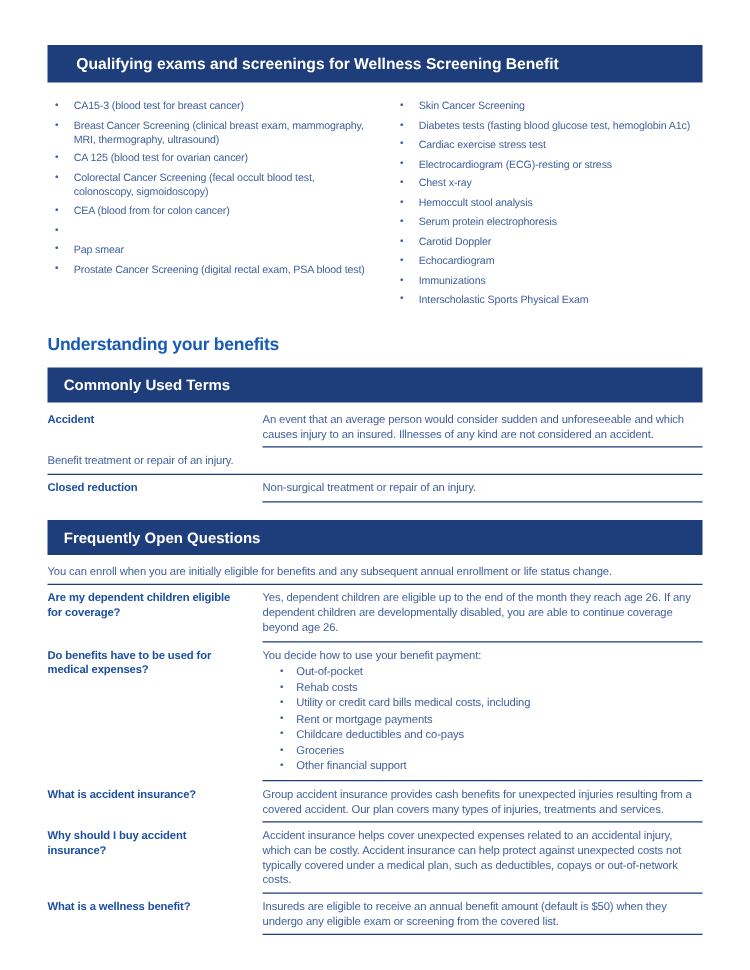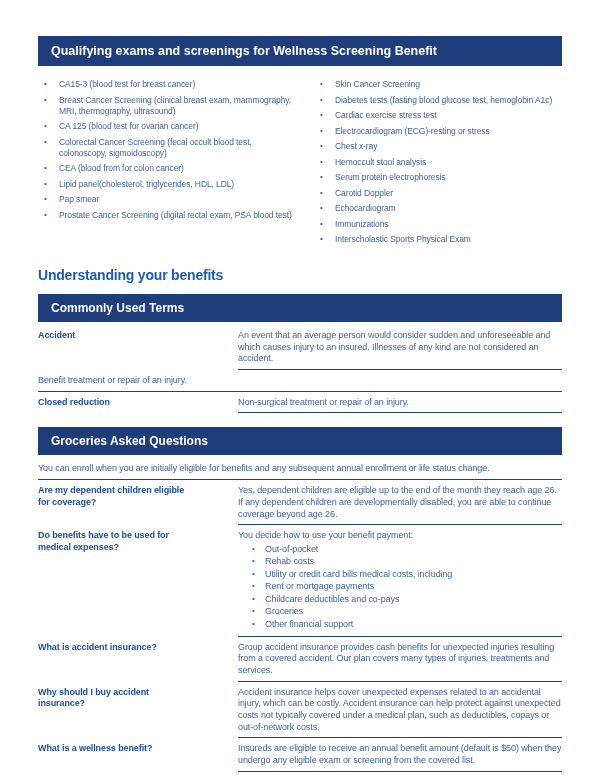--- a/index.html
+++ b/index.html
@@ -3,40 +3,40 @@
 <meta charset="utf-8">
 <style>
   html,body { margin:0; padding:0; background:#ffffff; }
   body { font-family:"Liberation Sans", sans-serif; }
   .page {
     width:600px; min-height:776px; box-sizing:border-box;
     padding:36px 38px 10px; background:#fff; position:relative;
   }
   .bar {
     background:#1e3d7b; color:#ffffff; font-weight:bold;
-    font-size:12.5px; padding:8px 13px; letter-spacing:0;
+    font-size:12.5px; padding:8px 23px; letter-spacing:0;
   }
   .bar-wellness { margin-bottom:13px; }
   .bar-sub { font-size:12px; padding:7px 13px; }
   .lists { display:flex; }
   .blist { list-style:none; margin:0; padding:0 0 0 6px; }
   .blist-left { flex:0 0 256px; margin-right:14px; }
   .blist-right { flex:1; }
   .blist li {
     display:flex; align-items:flex-start;
     font-size:8.5px; line-height:1.3; letter-spacing:-0.1px;
     color:#41619b; margin-bottom:4.5px;
   }
   .blist .dot { flex:0 0 15px; color:#41619b; font-size:8px; line-height:1.35; }
   .heading {
     color:#1a5cb5; font-size:14px; font-weight:bold;
     margin:17px 0 11px; letter-spacing:-0.2px;
   }
   .tbl { margin-top:8px; margin-bottom:14px; }
-  .trow { display:flex; margin-bottom:5px;gap:28px; }
+  .trow { display:flex; margin-bottom:5px; }
   .tcell-label {
     flex:0 0 172px; padding-right:12px; box-sizing:border-box;
     font-size:9px; font-weight:bold; color:#1c4fa1;
     line-height:1.3; letter-spacing:-0.1px;
   }
   .tcell-def {
     flex:1; font-size:9px; color:#41619b; line-height:1.3;
     letter-spacing:-0.1px; border-bottom:1px solid #1e3d7b;
     padding-bottom:4px;
   }
@@ -70,21 +70,20 @@
         <li>
           <span class="dot">•</span>
           <span>Colorectal Cancer Screening (fecal occult blood test, colonoscopy, sigmoidoscopy)</span>
         </li>
         <li>
           <span class="dot">•</span>
           <span>CEA (blood from for colon cancer)</span>
         </li>
         <li>
           <span class="dot">•</span>
-          <span>Lipid panel(cholesterol, triglycerides, HDL, LDL)</span>
         </li>
         <li>
           <span class="dot">•</span>
           <span>Pap smear</span>
         </li>
         <li>
           <span class="dot">•</span>
           <span>Prostate Cancer Screening (digital rectal exam, PSA blood test)</span>
         </li>
       </ul>
@@ -150,21 +149,21 @@
       <div class="trow">
         <div class="tcell-def">Benefit treatment or repair of an injury.</div>
       </div>
       <div class="trow">
         <div class="tcell-label">Closed reduction</div>
         <div class="tcell-def">Non-surgical treatment or repair of an injury.</div>
       </div>
     </div>
 
   <div class="bar bar-sub">
-    <span>Groceries Asked Questions</span>
+    <span>Frequently Open Questions</span>
   </div>
 
   <div id="faq-table" class="tbl">
       <div class="trow">
         <div class="tcell-def"><span>You can enroll when you are initially eligible for benefits and any subsequent annual enrollment or life status change.</span></div>
       </div>
       <div class="trow">
         <div class="tcell-label">Are my dependent children eligible for coverage?</div>
         <div class="tcell-def"><span>Yes, dependent children are eligible up to the end of the month they reach age 26. If any dependent children are developmentally disabled, you are able to continue coverage beyond age 26.</span></div>
       </div>

